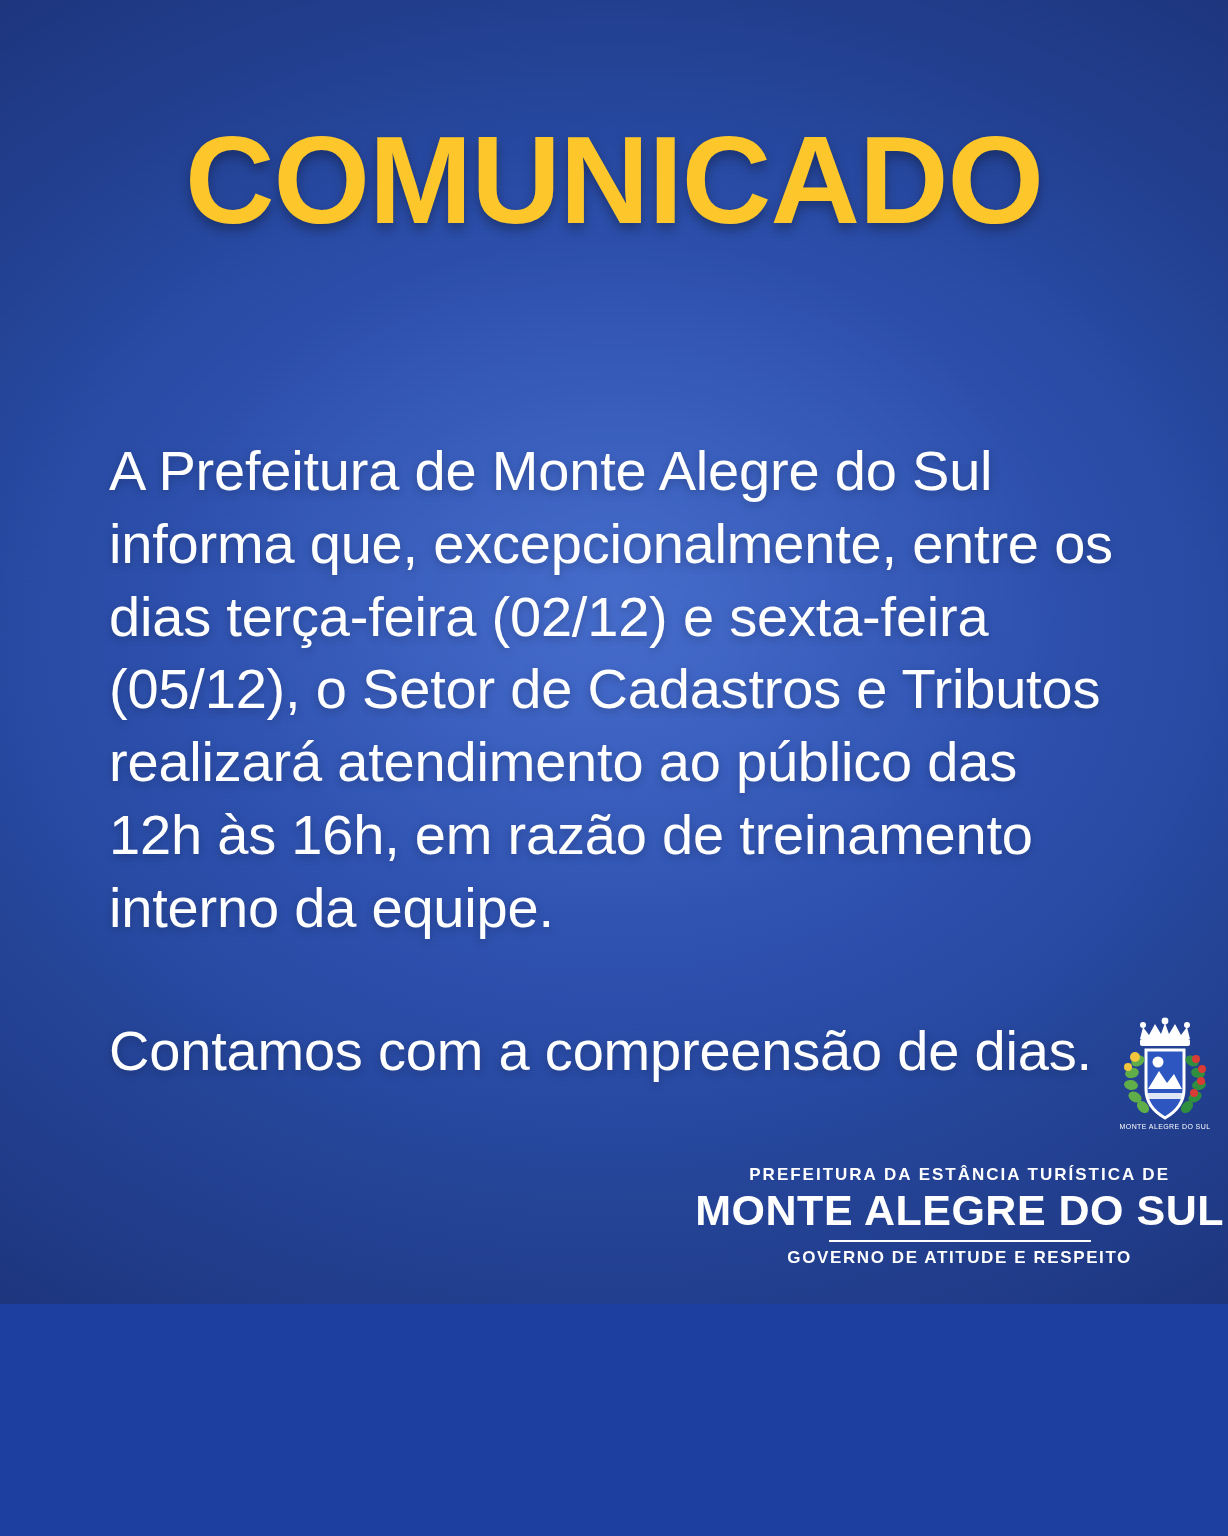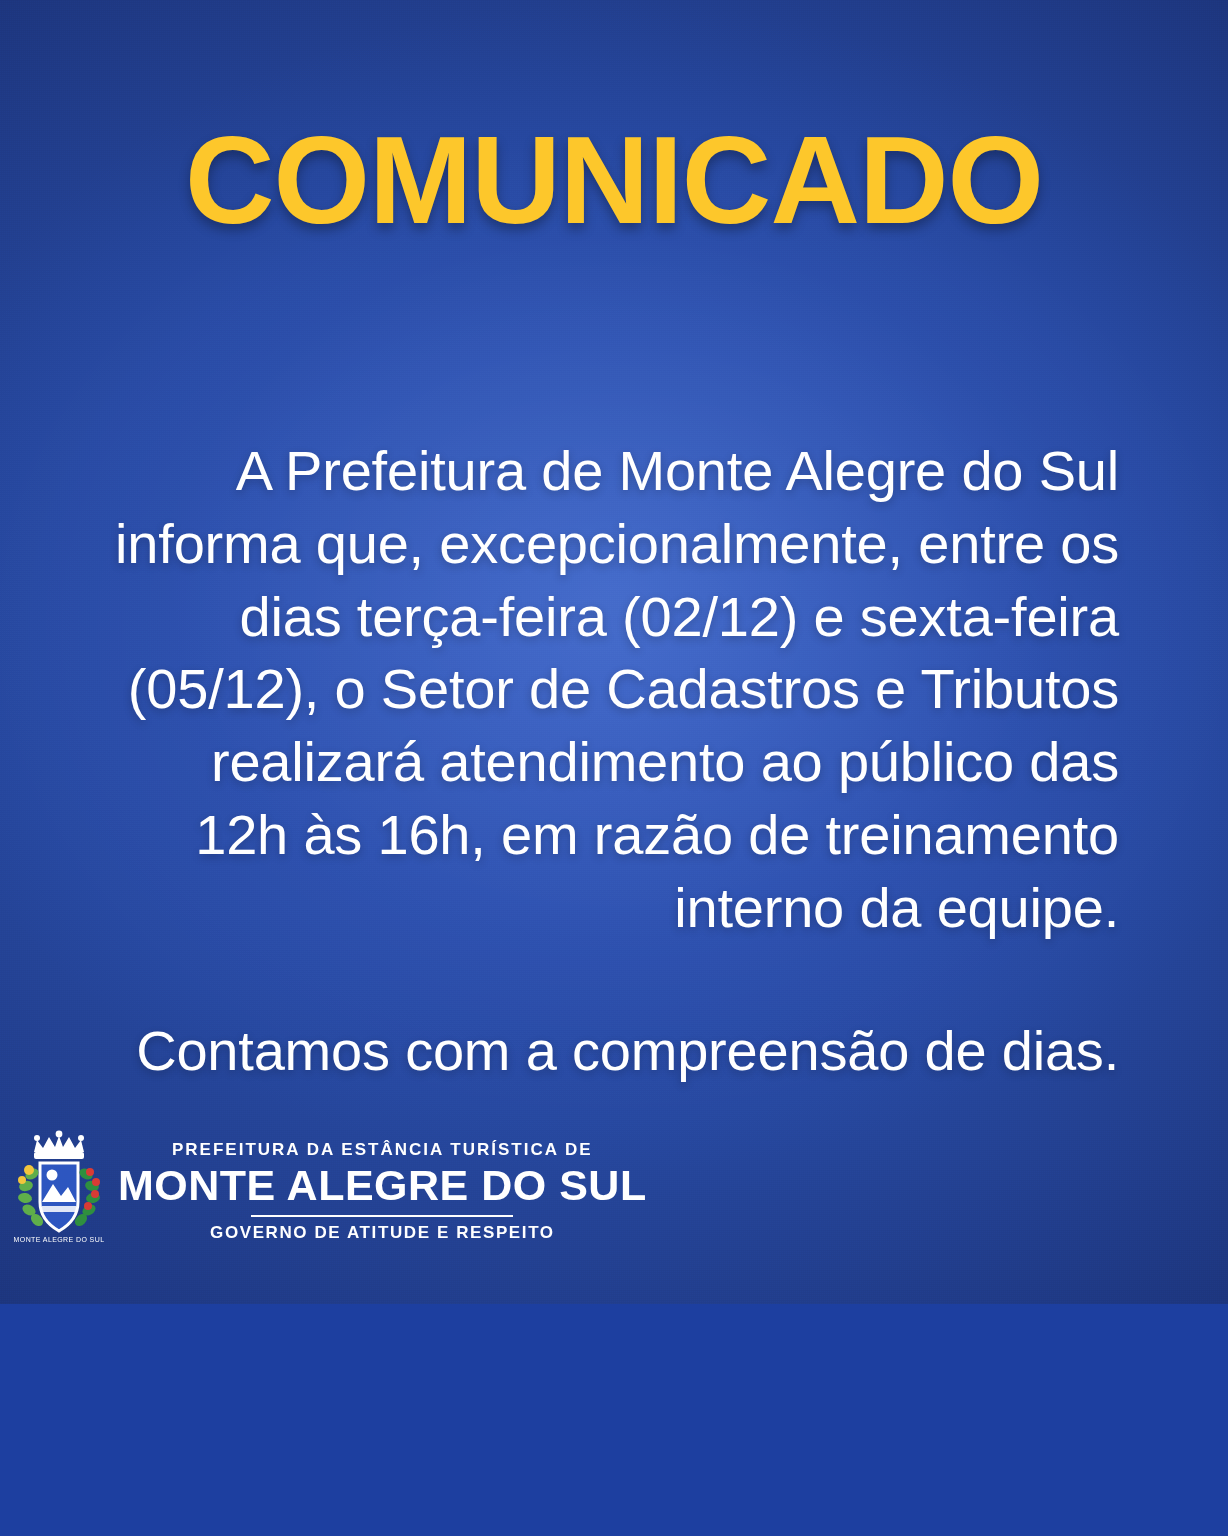--- a/index.html
+++ b/index.html
@@ -62,45 +62,45 @@
     text-align: center;
     text-shadow: 0 6px 12px rgba(0,0,0,0.30);
     width: 100%;
   }
 
   .body-text {
     position: relative;
     z-index: 2;
     margin-top: 110px;
     width: 1010px;
-    text-align: right;
+    text-align: left;
     color: #ffffff;
     font-size: 56px;
     line-height: 1.30;
     font-weight: 400;
     letter-spacing: -0.2px;
     text-shadow: 0 3px 8px rgba(0,0,0,0.22);
   }
 
   .body-text p {
     margin: 0;
   }
   .body-text p + p {
     margin-top: 70px;
   }
 
   .footer {
     position: absolute;
     z-index: 3;
     left: 0;
-    right: 12px;
+    right: 4px;
     bottom: 36px;
     display: flex;
-    flex-direction: row;
-    align-items: flex-start;
+    flex-direction: column;
+    align-items: flex-end;
   }
 
   .crest {
     width: 118px;
     height: 138px;
     display: block;
   }
 
   .footer-lines {
     margin-top: 10px;

